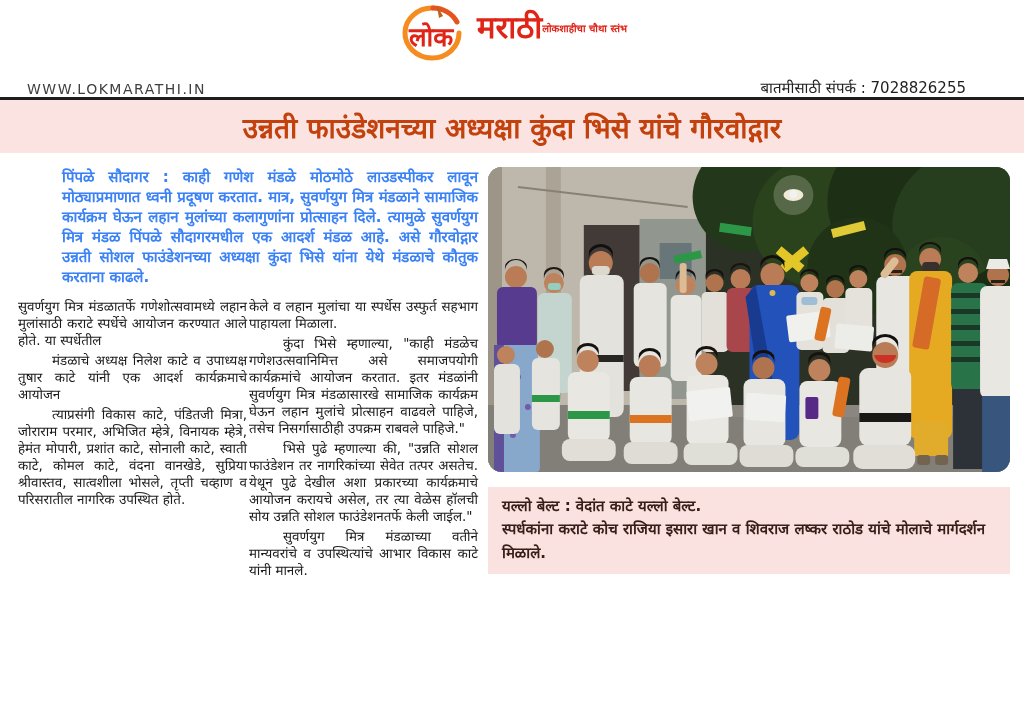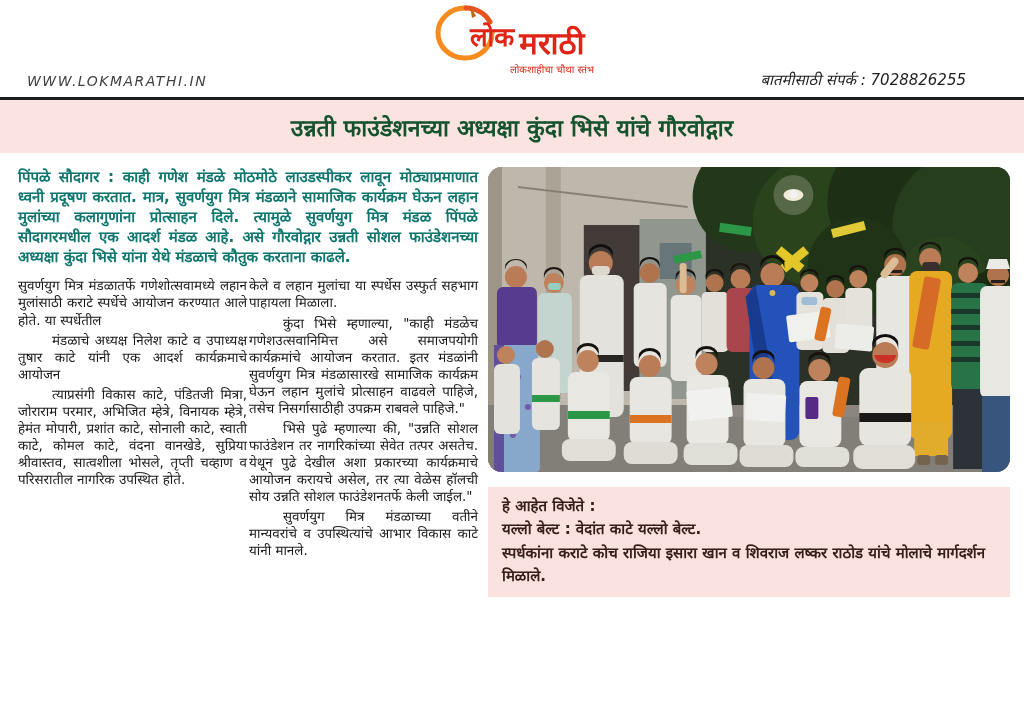--- a/index.html
+++ b/index.html
@@ -8,40 +8,40 @@
     font-family:"DejaVu Sans","Liberation Sans",sans-serif;
     background:#ffffff; color:#1c1c1c; width:1024px; height:724px; overflow:hidden;
   }
   .page { width:1024px; height:724px; background:#fff; position:relative; }
 
   
   .header { position:relative; height:97px; }
   .logo-wrap { position:absolute; top:4px; left:0; right:0; display:flex; justify-content:center; align-items:flex-start; gap:8px; }
   .logo-circle { position:relative; width:72px; height:58px; }
   .logo-circle svg { position:absolute; top:0; left:0; }
-  .logo-lok { position:absolute; top:14px; left:12px; font-size:26px; font-weight:800; color:#e02418;padding-left:28px; }
-  .logo-right { display:flex; flex-direction:column; align-items:center; margin-top:22px; }
+  .logo-lok { position:absolute; top:14px; left:12px; font-size:26px; font-weight:800; color:#e02418; }
+  .logo-right { display:flex; flex-direction:row; align-items:center; margin-top:6px; }
   .logo-marathi { font-size:31px; font-weight:800; color:#e02418; line-height:1.1; }
-  .logo-tagline { font-size:10px; font-weight:400; color:#e02418; margin-top:2px; }
-  .info-row { position:absolute; bottom:8px; left:0; width:100%; padding:0 58px 0 27px; display:flex; justify-content:space-between; align-items:flex-end;font-style:italic; }
+  .logo-tagline { font-size:10px; font-weight:700; color:#e02418; margin-top:2px; }
+  .info-row { position:absolute; bottom:0; left:0; width:100%; padding:0 58px 0 27px; display:flex; justify-content:space-between; align-items:flex-end; }
   .website { font-size:14px; letter-spacing:1.5px; color:#3f3f3f; font-weight:500; }
   .contact { font-size:15px; color:#1f1f1f;text-align:right; }
   .top-rule { height:3px; background:#1d1d1d; width:100%; }
 
   
   .headline-block { height:86px; display:flex; align-items:center; justify-content:center; }
   .headline { font-size:36px; font-weight:800; color:#e9100e; white-space:nowrap; letter-spacing:-0.5px; }
   .subheadline-banner { height:53px; background:#fae3e1; display:flex; align-items:center; justify-content:center; margin-bottom:14px; }
-  .subheadline { font-size:23px; font-weight:800; color:#14532d; white-space:nowrap; }
+  .subheadline { font-size:28px; font-weight:800; color:#c2410c; white-space:nowrap; }
 
   
   .content { display:flex; gap:10px; padding:0 14px 0 18px; }
   .left-col { width:460px; flex:0 0 460px; }
   .byline { font-size:15px; font-weight:700; color:#161616; padding:6px 0 9px 0; border-bottom:2px solid #3a3a3a; width:97%; margin-bottom:12px; }
-  .lead { font-weight:700; font-size:15px; line-height:1.34; text-align:justify; margin-bottom:10px; color:#0f766e; }
+  .lead { font-weight:700; font-size:15px; line-height:1.34; text-align:justify; margin-bottom:10px; color:#3b82f6;margin-left:44px; }
   .cols { display:flex; gap:2px; }
   .col { width:50%; }
   .col p { font-size:13.4px; line-height:1.27; text-align:justify; color:#1b1b1b; margin-bottom:3px; }
   .col p.indent { text-indent:34px; }
 
   .right-col { flex:1; display:flex; flex-direction:column; }
   .photo-frame { width:100%; height:305px; border-radius:14px; overflow:hidden; line-height:0; }
   .photo-frame svg { width:100%; height:100%; display:block; }
   .winners-box { margin-top:15px; background:#fae2e0; padding:8px 14px 9px 14px; }
   .winners-box .w-line { font-size:15px; font-weight:700; color:#381e19; line-height:1.55; }
@@ -261,20 +261,19 @@
           <circle cx="18" cy="188" r="9" fill="#c98a62"></circle>
             <rect x="6" y="197" width="26" height="70" rx="6" fill="#f1efe8"></rect>
           <circle cx="57" cy="182" r="9" fill="#b97a52"></circle>
             <rect x="44" y="191" width="28" height="72" rx="6" fill="#f3f1ea"></rect>
           <rect x="44" y="228" width="28" height="7" fill="#2fa04b"></rect>
 
           <rect x="0" y="0" width="523" height="305" fill="#000000" opacity="0.05"></rect>
         </svg>
       </div>
       <div class="winners-box">
-        <div class="w-line">हे आहेत विजेते :</div>
         <div class="w-line">यल्लो बेल्ट : वेदांत काटे यल्लो बेल्ट.</div>
         <div class="w-line">स्पर्धकांना कराटे कोच राजिया इसारा खान व शिवराज लष्कर राठोड यांचे मोलाचे मार्गदर्शन मिळाले.</div>
       </div>
     </div>
 
   </div>
 </div>
 
 </body></html>

